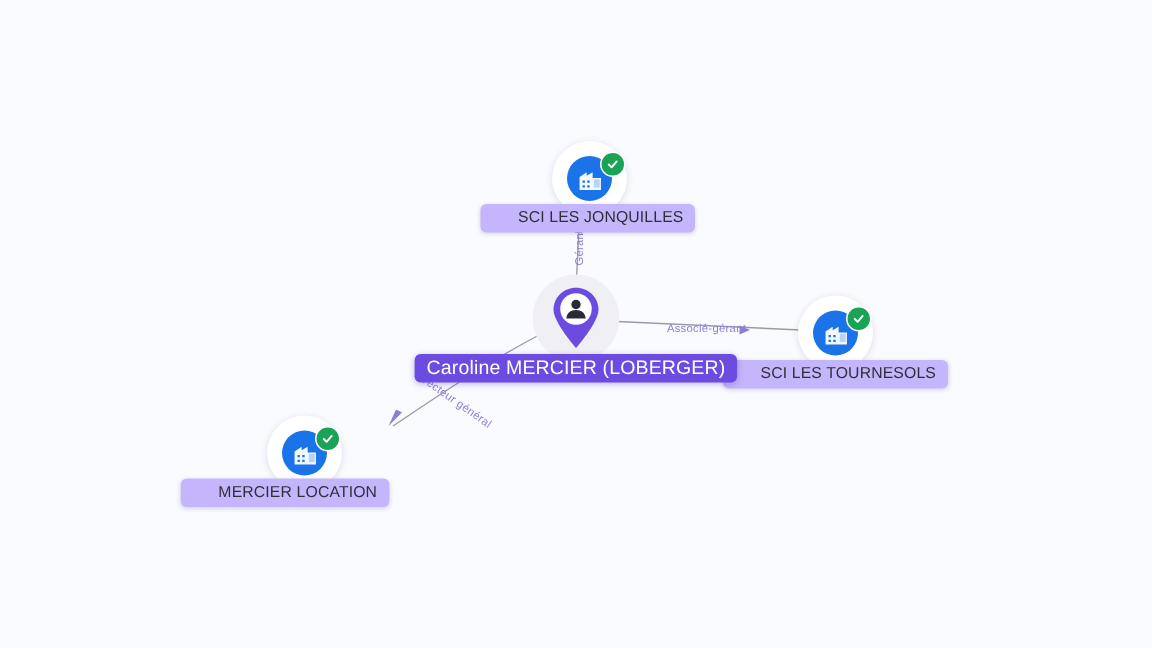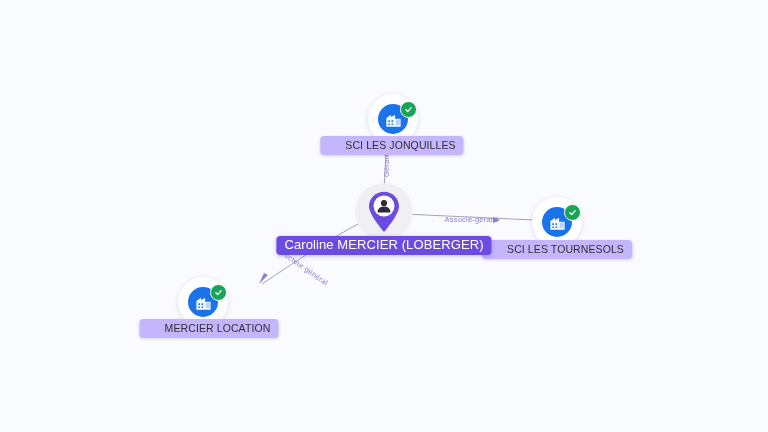--- a/index.html
+++ b/index.html
@@ -194,21 +194,21 @@
         <path fill="#1a73e8" d="M5.5 13h2v2h-2zM9.5 13h2v2h-2zM5.5 17h2v2h-2zM9.5 17h2v2h-2z"></path>
         <rect x="15" y="12" width="5" height="7" fill="#b9d3f7"></rect>
       </svg>
     </div>
     <div class="verified-badge">
       <svg width="9" height="9" viewBox="0 0 24 24">
         <path d="M5 12.5 L10 17.5 L19 7" stroke="#ffffff" stroke-width="3.4" fill="none" stroke-linecap="round" stroke-linejoin="round"></path>
       </svg>
     </div>
   </div>
-  <div class="node-label label-company" style="left:209px; top:319px;">MERCIER LOCATION</div>
+  <div class="node-label label-company" style="left:190px; top:319px;">MERCIER LOCATION</div>
 
   <div class="node" style="left:384px; top:212px;">
     <div class="person-halo"></div>
     <div class="person-pin">
       <svg width="34" height="42" viewBox="0 0 34 42">
         <path d="M17 41 C17 41 32 24 32 15.5 C32 7.2 25.3 0.8 17 0.8
                  C8.7 0.8 2 7.2 2 15.5 C2 24 17 41 17 41 Z" fill="#6c4ce0"></path>
         <circle cx="17" cy="15" r="10.5" fill="#ffffff"></circle>
         <circle cx="17" cy="12" r="3.1" fill="#2a2a38"></circle>
         <path d="M10.6 21.4 C10.6 17.6 13.5 15.6 17 15.6

